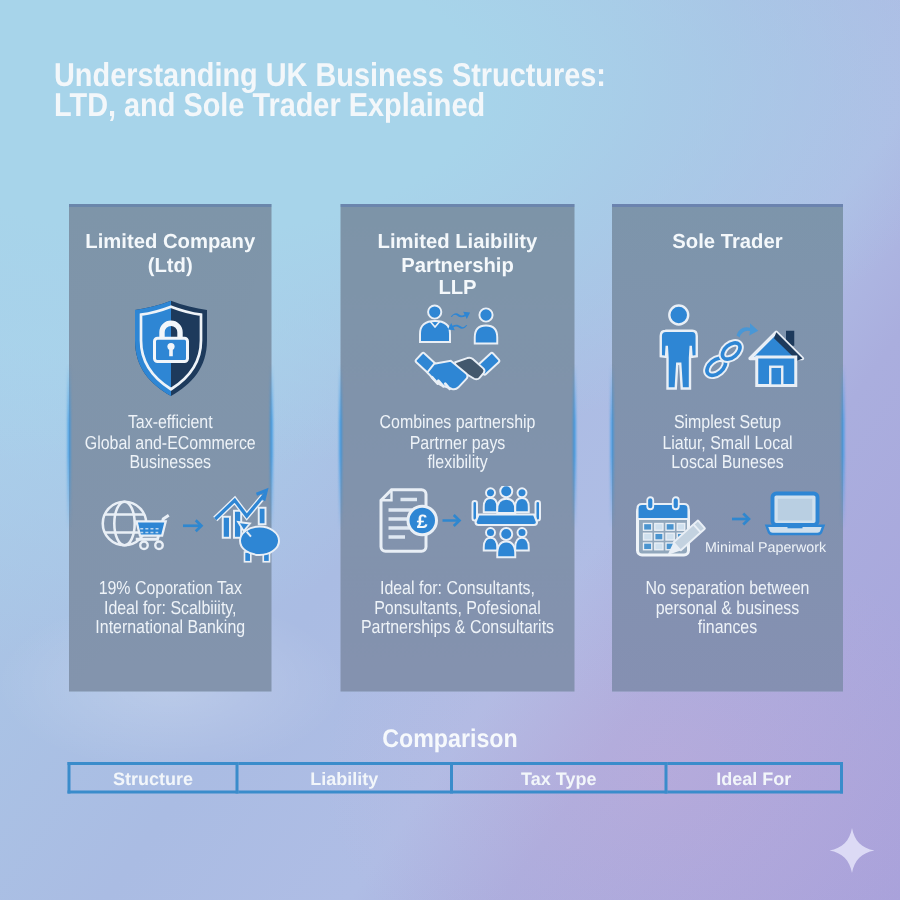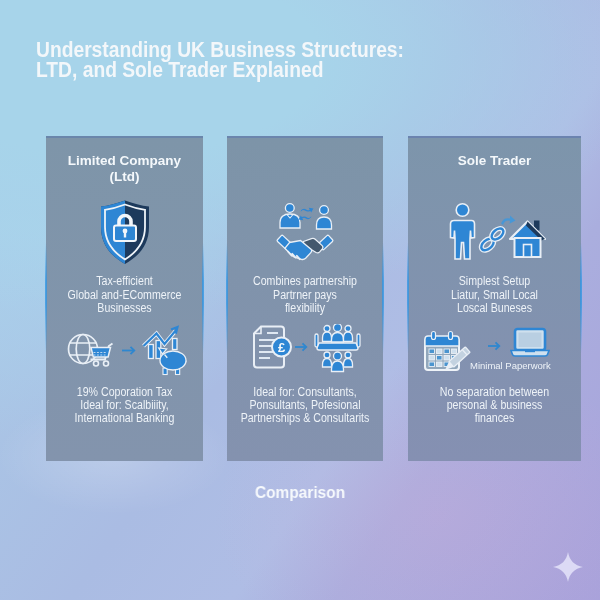--- a/index.html
+++ b/index.html
@@ -9,23 +9,23 @@
  radial-gradient(52% 38% at 73% 86%, rgba(225,165,210,0.20), rgba(225,165,210,0) 72%),
  radial-gradient(88% 42% at 20% 10%, #a7d4ea 0%, #a7d4ea 38%, rgba(167,212,234,0) 100%),
  radial-gradient(48% 35% at 5% 38%, rgba(170,210,236,0.9), rgba(170,210,236,0) 100%),
  linear-gradient(125deg, #a9cfe8 0%, #aabce3 48%, #afbde5 64%, #aaaede 74%, #a8a2db 100%);
 }
 .title{position:absolute;left:36px;top:40px;font-size:22px;line-height:20px;font-weight:bold;color:#f3f7fa;transform:scaleX(0.875);transform-origin:left top;white-space:nowrap}
 .card{position:absolute;top:136px;height:325px;border-top:2px solid rgba(60,110,170,0.35);box-sizing:border-box}
 #c1{background:linear-gradient(180deg, rgb(126,149,169), rgb(131,148,173))}
 #c2{background:linear-gradient(180deg, rgb(125,148,168), rgb(132,146,175))}
 #c3{background:linear-gradient(180deg, rgb(125,149,171), rgb(133,144,178))}
-#c1{left:46px;width:157px}
+#c1{left:46px;width:135px}
 #c2{left:227px;width:156px}
-#c3{left:408px;width:173px}
+#c3{left:408px;width:154px}
 .ctitle{will-change:transform;position:absolute;top:15px;left:0;right:0;text-align:center;font-weight:bold;font-size:13.5px;line-height:15.5px;color:#f4f8fb}
 .hero{position:absolute;top:58px;left:0;right:0;height:72px;display:flex;align-items:center;justify-content:center}
 .mid{position:absolute;top:137px;left:0;right:0;text-align:center;font-size:12.5px;line-height:13.5px;color:#eef3f8;transform:scaleX(0.85)}
 .irow{position:absolute;top:186px;left:0;right:0;height:52px}
 .bot{position:absolute;top:248px;left:0;right:0;text-align:center;font-size:12.5px;line-height:13px;color:#eef3f8;transform:scaleX(0.85)}
 .comp{will-change:transform;position:absolute;left:0;top:483px;width:600px;text-align:center;font-weight:bold;font-size:17px;color:#f6f9fc;transform:scaleX(0.91)}
 table{position:absolute;left:45px;top:508px;width:517px;border-collapse:collapse;table-layout:fixed}
 td{will-change:transform;border:2px solid #3a8ccb;color:#f2f6fa;text-align:center;font-size:12px;height:17px;padding:0}
 tr.hd td{font-weight:bold}
 tr.dt td{background:rgba(255,255,255,0.06)}
@@ -92,20 +92,21 @@
       <ellipse cx="127" cy="36.5" rx="13" ry="9.5" fill="#2e86d4" stroke="#e9eff6" stroke-width="1.3"></ellipse>
       <path d="M118.5 30.5 l2.8 3.2" stroke="#e9eff6" stroke-width="1.3"></path>
     </g>
   </svg></div>
   <div class="bot">19% Coporation Tax<br>Ideal for: Scalbiiity,<br>International Banking</div>
 </div>
 
 <div class="card" id="c2">
     <i class="edge l"></i>
     <i class="edge r"></i>
+  <div class="ctitle">Limited Liaibility<br>Partnership<br>LLP</div>
   <div class="hero">
       <svg width="120" height="68" viewBox="0 0 120 68">
 
     <g stroke="#e9eff6" stroke-width="1.3">
       <circle cx="44.8" cy="10" r="4.4" fill="#2e86d4"></circle>
       <path d="M35 30 v-5.5 q0 -8.5 10 -8.5 q10 0 10 8.5 v5.5 z" fill="#2e86d4"></path>
       <path d="M42 16.5 l3 3.5 l3 -3.5" fill="none" stroke-width="1.1"></path>
     </g>
 
     <g stroke="#e9eff6" stroke-width="1.3">
@@ -236,18 +237,24 @@
       <path d="M103 26.5 h38 l-1.5 4 q-0.5 1.5 -2.5 1.5 h-30 q-2 0 -2.5 -1.5 z" fill="#cfe0ee" stroke="#2e86d4" stroke-width="1.6"></path>
       <path d="M117 27.5 h10" stroke="#2e86d4" stroke-width="1.4"></path>
     </g>
   </svg><div style="position:absolute;left:62px;top:36px;width:82px;font-size:9.5px;color:#eef3f8;will-change:transform">Minimal Paperwork</div></div>
   <div class="bot">No separation between<br>personal &amp; business<br>finances</div>
 </div>
 
 <div class="comp">Comparison</div>
 <table>
  <tbody>
+      <tr class="hd">
+        <td style="width:110px">Structure</td>
+        <td style="width:141px">Liability</td>
+        <td style="width:141px">Tax Type</td>
+        <td>Ideal For</td>
+      </tr>
 </tbody>
   </table>
 
 <svg class="sparkle" width="30" height="30" viewBox="0 0 30 30">
   <path d="M15 0 C16.5 8.5 21.5 13.5 30 15 C21.5 16.5 16.5 21.5 15 30 C13.5 21.5 8.5 16.5 0 15 C8.5 13.5 13.5 8.5 15 0 Z" fill="#dcdaf5"></path>
 </svg>
 
 </body></html>

